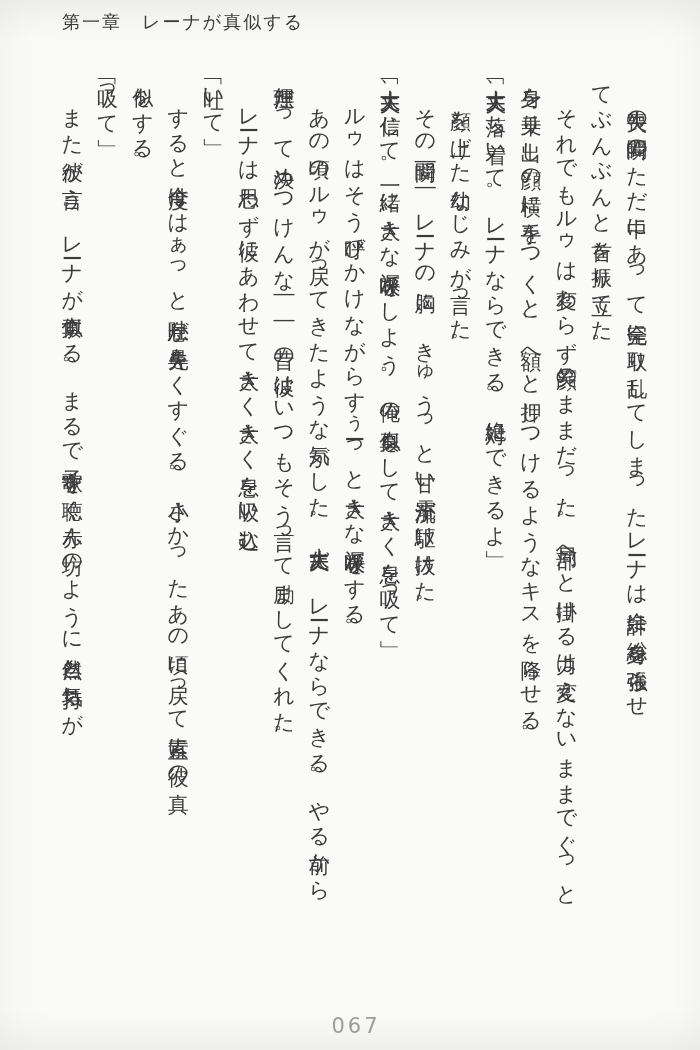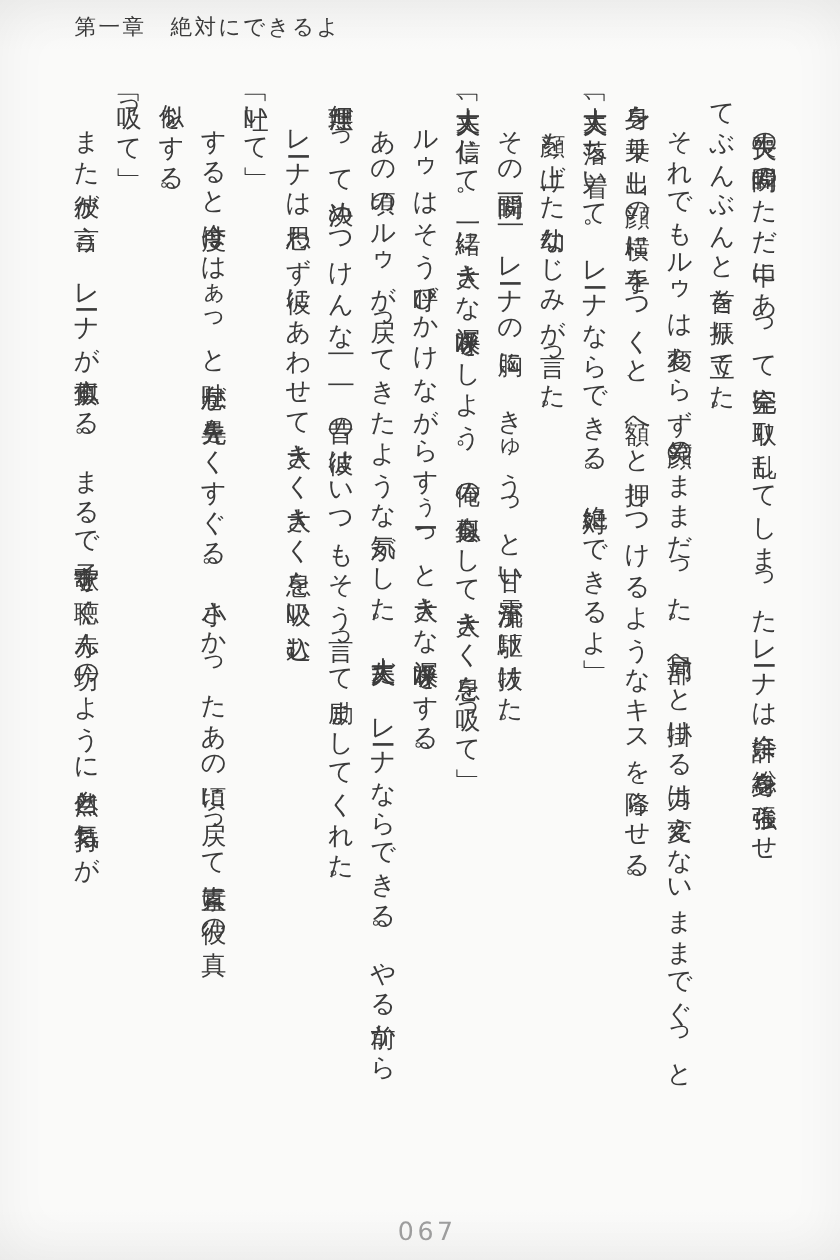--- a/index.html
+++ b/index.html
@@ -57,21 +57,21 @@
     font-size: 21px;
     letter-spacing: 3px;
     color: #9d9d9d;
   }
 </style>
 </head>
 <body>
 
 <div class="page">
 
-  <div class="chapter-header">第一章　絶対にできるよ</div>
+  <div class="chapter-header">第一章　レーナが真似する</div>
 
   <div class="text-area">
     <p>　喪失の瞬間のただ中にあって完全に取り乱してしまったレーナは余計に総身を強張らせ</p>
     <p>てぶんぶんと首を振り立てた。</p>
     <p>　それでもルゥは変わらず笑顔のままだった。局部へと掛ける力は変えないままでぐっと</p>
     <p>身を乗り出し顔の横に手をつくと、額へと押しつけるようなキスを降らせる。</p>
     <p>「大丈夫、落ち着いて。レーナならできる。絶対にできるよ」</p>
     <p>　顔を上げた幼なじみが言った。</p>
     <p>　その瞬間――レーナの胸に、きゅうっと甘い電流が駆け抜けた。</p>
     <p>「大丈夫、信じて。一緒に大きな深呼吸をしよう。俺の真似をして大きく息を吸って」</p>

